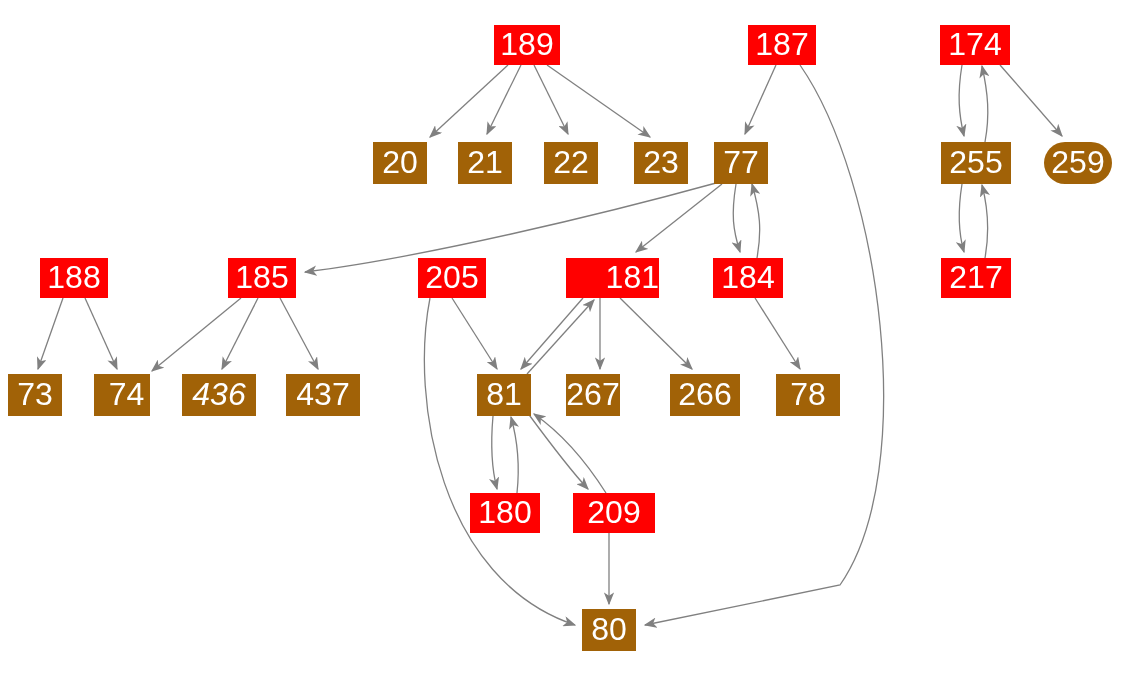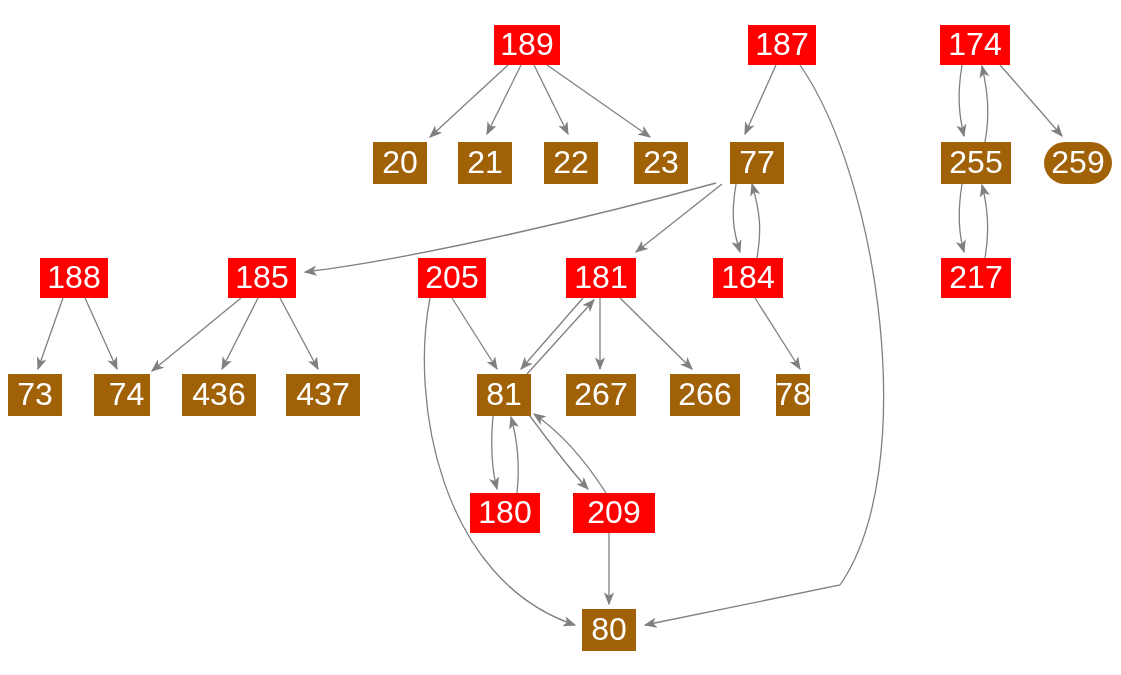--- a/index.html
+++ b/index.html
@@ -106,69 +106,69 @@
       </div>
       <div class="graph-node blue" style="left: 458px; top: 142px; width: 54px; height: 42px;">
         <span class="node-label">21</span>
       </div>
       <div class="graph-node blue" style="left: 544px; top: 142px; width: 54px; height: 42px;">
         <span class="node-label">22</span>
       </div>
       <div class="graph-node blue" style="left: 634px; top: 142px; width: 54px; height: 42px;">
         <span class="node-label">23</span>
       </div>
-      <div class="graph-node blue" style="left: 714px; top: 142px; width: 54px; height: 42px; margin-left: 16px;">
+      <div class="graph-node blue" style="left: 714px; top: 142px; width: 54px; height: 42px;">
         <span class="node-label">77</span>
       </div>
       <div class="graph-node blue" style="left: 941px; top: 142px; width: 70px; height: 42px;">
         <span class="node-label">255</span>
       </div>
       <div class="graph-node blue" style="left: 1044px; top: 142px; width: 68px; height: 42px; border-radius: 21px;">
         <span class="node-label">259</span>
       </div>
       <div class="graph-node red" style="left: 40px; top: 258px; width: 68px; height: 40px;">
         <span class="node-label">188</span>
       </div>
       <div class="graph-node red" style="left: 228px; top: 258px; width: 68px; height: 40px;">
         <span class="node-label">185</span>
       </div>
       <div class="graph-node red" style="left: 418px; top: 258px; width: 68px; height: 40px;">
         <span class="node-label">205</span>
       </div>
-      <div class="graph-node red" style="left: 566px; top: 258px; width: 70px; height: 40px;">
+      <div class="graph-node red" style="left: 566px; top: 258px; width: 93px; height: 40px; justify-content: flex-end;">
         <span class="node-label">181</span>
       </div>
       <div class="graph-node red" style="left: 713px; top: 258px; width: 70px; height: 40px;">
         <span class="node-label">184</span>
       </div>
       <div class="graph-node red" style="left: 941px; top: 258px; width: 70px; height: 40px;">
         <span class="node-label">217</span>
       </div>
       <div class="graph-node blue" style="left: 8px; top: 374px; width: 54px; height: 42px;">
         <span class="node-label">73</span>
       </div>
       <div class="graph-node blue" style="left: 94px; top: 374px; width: 56px; height: 42px; padding-left: 9px;">
         <span class="node-label">74</span>
       </div>
-      <div class="graph-node blue" style="left: 182px; top: 374px; width: 74px; height: 42px;">
+      <div class="graph-node blue" style="left: 182px; top: 374px; width: 74px; height: 42px; font-style: italic;">
         <span class="node-label">436</span>
       </div>
       <div class="graph-node blue" style="left: 286px; top: 374px; width: 74px; height: 42px;">
         <span class="node-label">437</span>
       </div>
       <div class="graph-node blue" style="left: 477px; top: 374px; width: 54px; height: 42px;">
         <span class="node-label">81</span>
       </div>
-      <div class="graph-node blue" style="left: 566px; top: 374px; width: 70px; height: 42px;">
+      <div class="graph-node blue" style="left: 566px; top: 374px; width: 54px; height: 42px;">
         <span class="node-label">267</span>
       </div>
       <div class="graph-node blue" style="left: 670px; top: 374px; width: 70px; height: 42px; text-align: center;">
         <span class="node-label">266</span>
       </div>
-      <div class="graph-node blue" style="left: 776px; top: 374px; width: 34px; height: 42px; justify-content: center;">
+      <div class="graph-node blue" style="left: 776px; top: 374px; width: 64px; height: 42px; justify-content: center;">
         <span class="node-label">78</span>
       </div>
       <div class="graph-node red" style="left: 470px; top: 493px; width: 70px; height: 40px;">
         <span class="node-label">180</span>
       </div>
       <div class="graph-node red" style="left: 573px; top: 493px; width: 82px; height: 40px;">
         <span class="node-label">209</span>
       </div>
       <div class="graph-node blue" style="left: 582px; top: 609px; width: 54px; height: 42px;">
         <span class="node-label">80</span>

